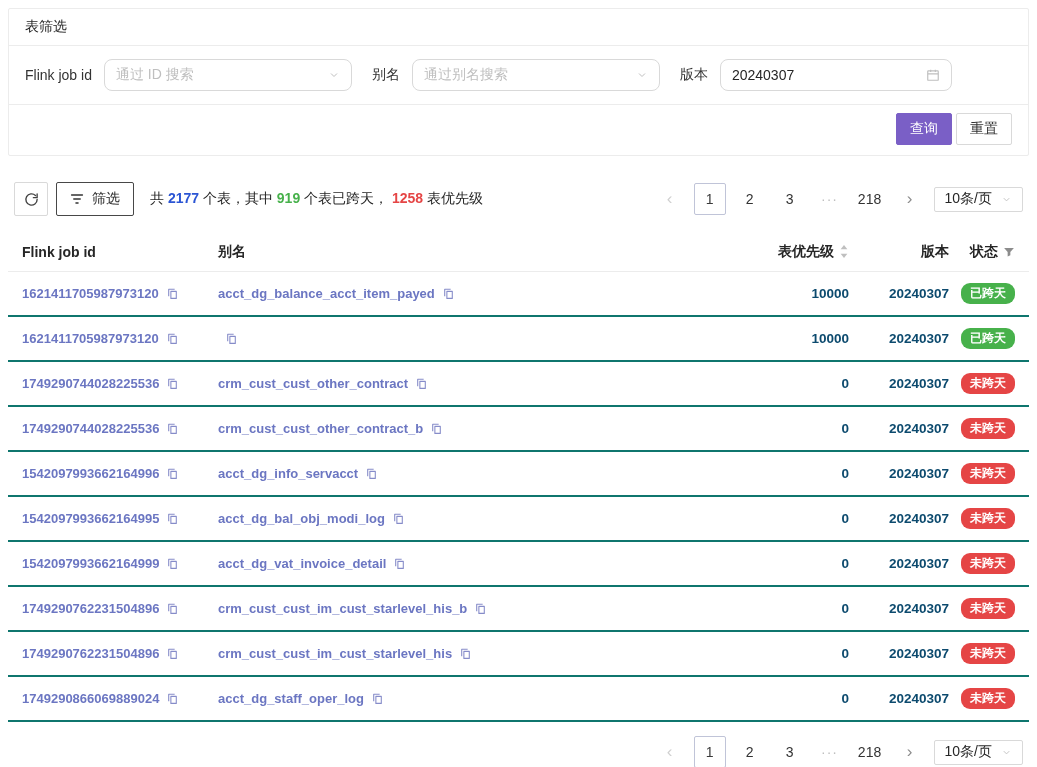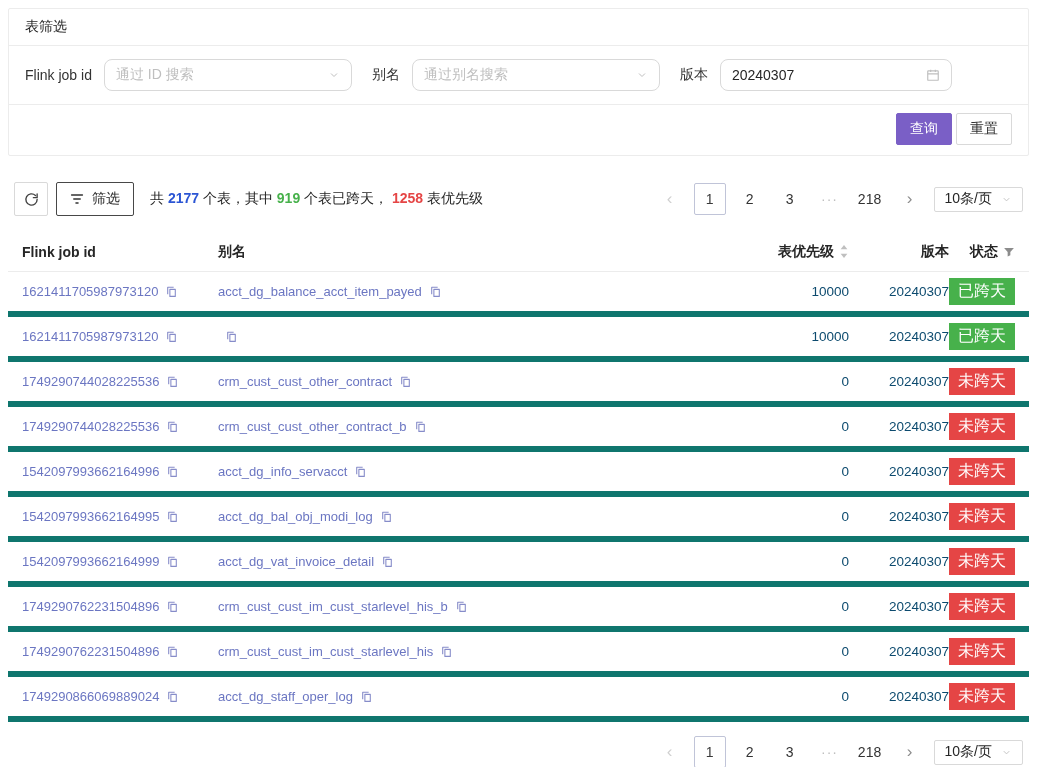--- a/index.html
+++ b/index.html
@@ -45,32 +45,32 @@
   .page-item.active { border: 1px solid #c0c4d8; color: #3a3a3a; }
   .page-ellipsis { color: #bfbfbf; cursor: default; letter-spacing: 1px; }
   .page-prev { color: #d0d0d0; font-size: 17px; }
   .page-next { color: #8c8c8c; font-size: 17px; }
   .page-size { height: 25px; border: 1px solid #d9d9d9; border-radius: 2px; background: #fff; display: inline-flex; align-items: center; gap: 9px; padding: 0 10px; cursor: pointer; }
   .page-size .chev { display: inline-flex; align-items: center; }
 
   
   .table { margin-top: 16px; }
   .thead { display: flex; align-items: center; height: 40px; border-bottom: 1px solid #ececec; font-weight: 700; color: #262626; }
-  .trow { display: flex; align-items: center; height: 45px; border-bottom: 6px solid #0f766e; font-size: 13px; }
+  .trow { display: flex; align-items: center; height: 45px; border-bottom: 2px solid #0f766e; font-size: 13px; font-weight: bold; }
   .th, .td { display: flex; align-items: center; }
   .col-id { width: 210px; padding-left: 14px; }
   .col-alias { flex: 1; }
   .col-priority { width: 120px; justify-content: flex-end; }
   .col-version { width: 100px; justify-content: flex-end; }
   .col-status { width: 80px; justify-content: flex-end; padding-right: 14px; }
   .th.col-priority, .th.col-status { gap: 5px; cursor: pointer; }
   .link { color: var(--link, #6b76c2); text-decoration: none; cursor: pointer; }
   .copy-icon { display: inline-flex; align-items: center; margin-left: 7px; color: var(--copy, #868cc9); cursor: pointer; }
   .td.col-priority, .td.col-version { color: #0c4a6e; font-size: 13.5px; }
-  .badge { padding: 3px 9px; border-radius: 0; color: #fff; font-size: 16px; line-height: 1.3; white-space: nowrap; }
+  .badge { padding: 3px 9px; border-radius: 9px; color: #fff; font-size: 12px; line-height: 1.3; white-space: nowrap; }
   .badge.success { background: var(--success, #47b14b); }
   .badge.danger { background: var(--danger, #e54545); }
 
   .bottom-bar { display: flex; justify-content: flex-end; margin-top: 14px; padding-right: 6px; }
 </style>
 </head>
 <body>
 
 <div class="page">
 

